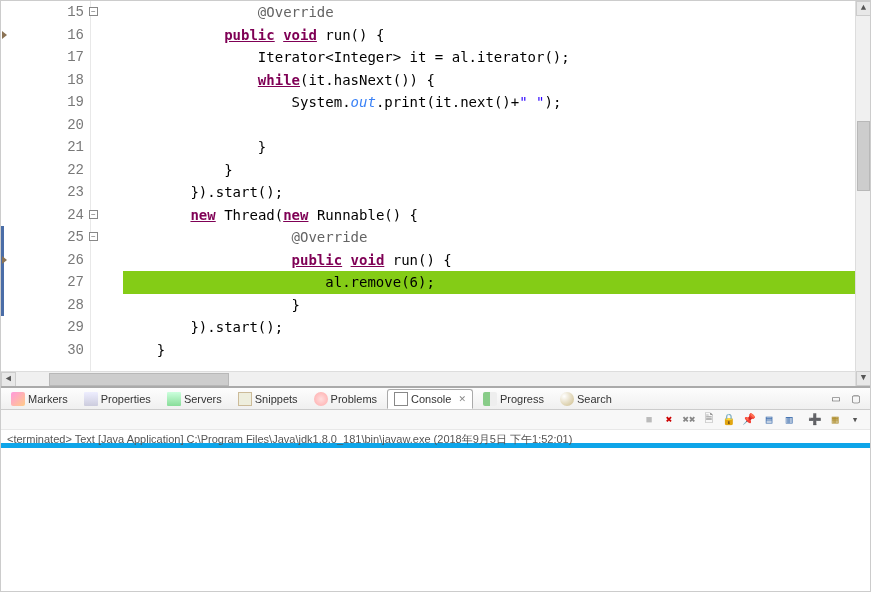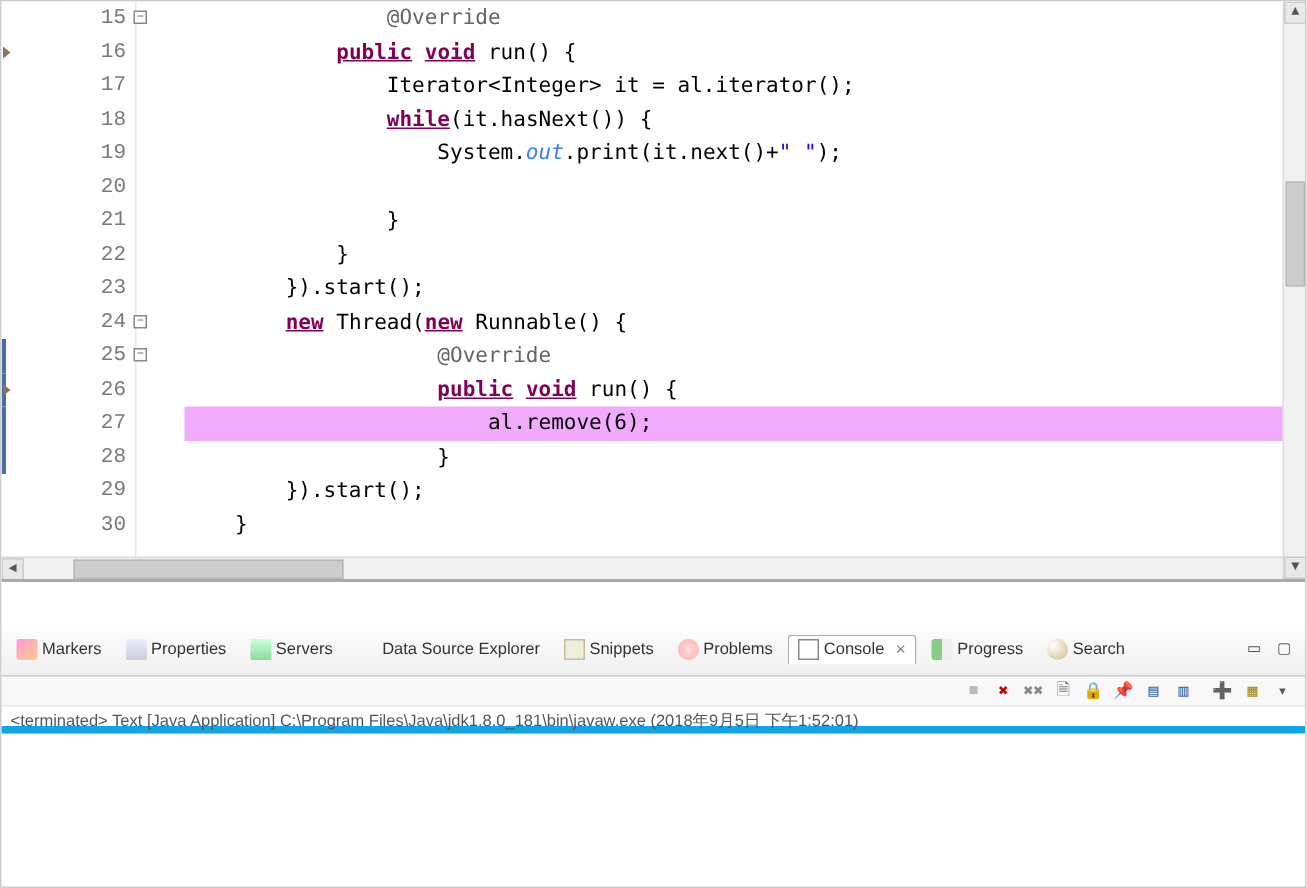--- a/index.html
+++ b/index.html
@@ -10,40 +10,40 @@
     .gutter { width: 48px; flex-shrink: 0; background: #fff; border-right: 1px solid #e8e8e8; text-align: right; padding-right: 6px; color: #787878; user-select: none; position: relative; }
     .gutter-line { height: 22.5px; line-height: 22.5px; position: relative; }
     .fold-minus { position: absolute; right: -14px; top: 6px; width: 9px; height: 9px; border: 1px solid #888; background: #fff; font-size: 8px; line-height: 7px; text-align: center; color: #666; }
     .marker-col { width: 14px; flex-shrink: 0; background: #fff; }
     .marker-line { height: 22.5px; position: relative; }
     .triangle-marker { position: absolute; left: 1px; top: 7px; width: 0; height: 0; border-left: 5px solid #8b7355; border-top: 4px solid transparent; border-bottom: 4px solid transparent; }
     .breakpoint-bar { position: absolute; left: 0; top: 0; bottom: 0; width: 3px; background: #4a6da7; }
     
     .code-content { flex: 1; padding-left: 4px; font-family: Consolas, monospace; white-space: pre; line-height: 22.5px; }
     .code-line { height: 22.5px; }
-    .highlighted-line { background: #f0abfc; }
+    .highlighted-line { background: #84cc16; }
     
     .kw { color: #7f0055; font-weight: bold; text-decoration: underline; }
     .ann { color: #646464; }
     .str { color: #2a00ff; }
     .static-field { color: #3b82f6; font-style: italic; }
     
     .hscroll { height: 15px; background: #f0f0f0; border-top: 1px solid #ddd; position: relative; }
     .hscroll-thumb { position: absolute; left: 48px; top: 1px; width: 180px; height: 13px; background: #cdcdcd; border: 1px solid #b8b8b8; }
     .hscroll-arrow-l { position: absolute; left: 0; top: 0; width: 15px; height: 15px; background: #e8e8e8; border: 1px solid #ccc; text-align: center; font-size: 9px; line-height: 13px; color: #555; }
     .hscroll-arrow-r { position: absolute; right: 0; top: 0; width: 15px; height: 15px; background: #e8e8e8; border: 1px solid #ccc; text-align: center; font-size: 9px; line-height: 13px; color: #555; }
     
     .vscroll { position: absolute; right: 0; top: 0; width: 15px; height: 385px; background: #f0f0f0; border-left: 1px solid #ddd; }
     .vscroll-arrow-t, .vscroll-arrow-b { width: 15px; height: 15px; background: #e8e8e8; border: 1px solid #ccc; text-align: center; font-size: 9px; line-height: 13px; color: #555; }
     .vscroll-arrow-b { position: absolute; bottom: 0; }
     .vscroll-thumb { position: absolute; top: 120px; left: 1px; width: 13px; height: 70px; background: #cdcdcd; border: 1px solid #b8b8b8; }
     
     .bottom-panel { height: 205px; border-top: 2px solid #aaa; display: flex; flex-direction: column; }
     
-    .tab-bar { height: 35px; display: flex; align-items: center; background: linear-gradient(#fdfdfd, #f0f0f0); border-bottom: 1px solid #ccc; font-family: Tahoma, sans-serif; font-size: 11px; gap: 4px; padding-left: 4px; position: relative; margin-top: 28px; }
+    .tab-bar { height: 22px; display: flex; align-items: center; background: linear-gradient(#fdfdfd, #f0f0f0); border-bottom: 1px solid #ccc; font-family: Tahoma, sans-serif; font-size: 11px; gap: 4px; padding-left: 4px; position: relative; }
     .tab-item { display: flex; align-items: center; gap: 3px; padding: 2px 6px; color: #333; cursor: pointer; }
     .tab-item.active { background: #fff; border: 1px solid #aaa; border-bottom: 1px solid #fff; border-top-left-radius: 3px; border-top-right-radius: 3px; }
     .tab-icon { width: 14px; height: 14px; display: inline-block; }
     .tab-icons-right { margin-left: auto; display: flex; gap: 4px; padding-right: 6px; }
     .minibtn { width: 16px; height: 16px; font-size: 10px; color: #555; text-align: center; line-height: 16px; cursor: pointer; }
     
     .console-toolbar { height: 20px; background: #f8f8f8; display: flex; align-items: center; justify-content: flex-end; gap: 2px; padding-right: 6px; border-bottom: 1px solid #e8e8e8; }
     .tool-btn { width: 18px; height: 18px; display: flex; align-items: center; justify-content: center; cursor: pointer; font-size: 11px; }
     .stop-btn { color: #bbb; }
     .x-red { color: #c00; font-weight: bold; }
@@ -135,24 +135,20 @@
       </div>
       <div class="tab-item">
         <span class="tab-icon ico-properties"></span>
         <span>Properties</span>
       </div>
       <div class="tab-item">
         <span class="tab-icon ico-servers"></span>
         <span>Servers</span>
       </div>
       <div class="tab-item">
-        <span class="tab-icon ico-data-source-explorer"></span>
-        <span>Data Source Explorer</span>
-      </div>
-      <div class="tab-item">
         <span class="tab-icon ico-snippets"></span>
         <span>Snippets</span>
       </div>
       <div class="tab-item">
         <span class="tab-icon ico-problems"></span>
         <span>Problems</span>
       </div>
       <div class="tab-item active">
         <span class="tab-icon ico-console"></span>
         <span>Console</span>

